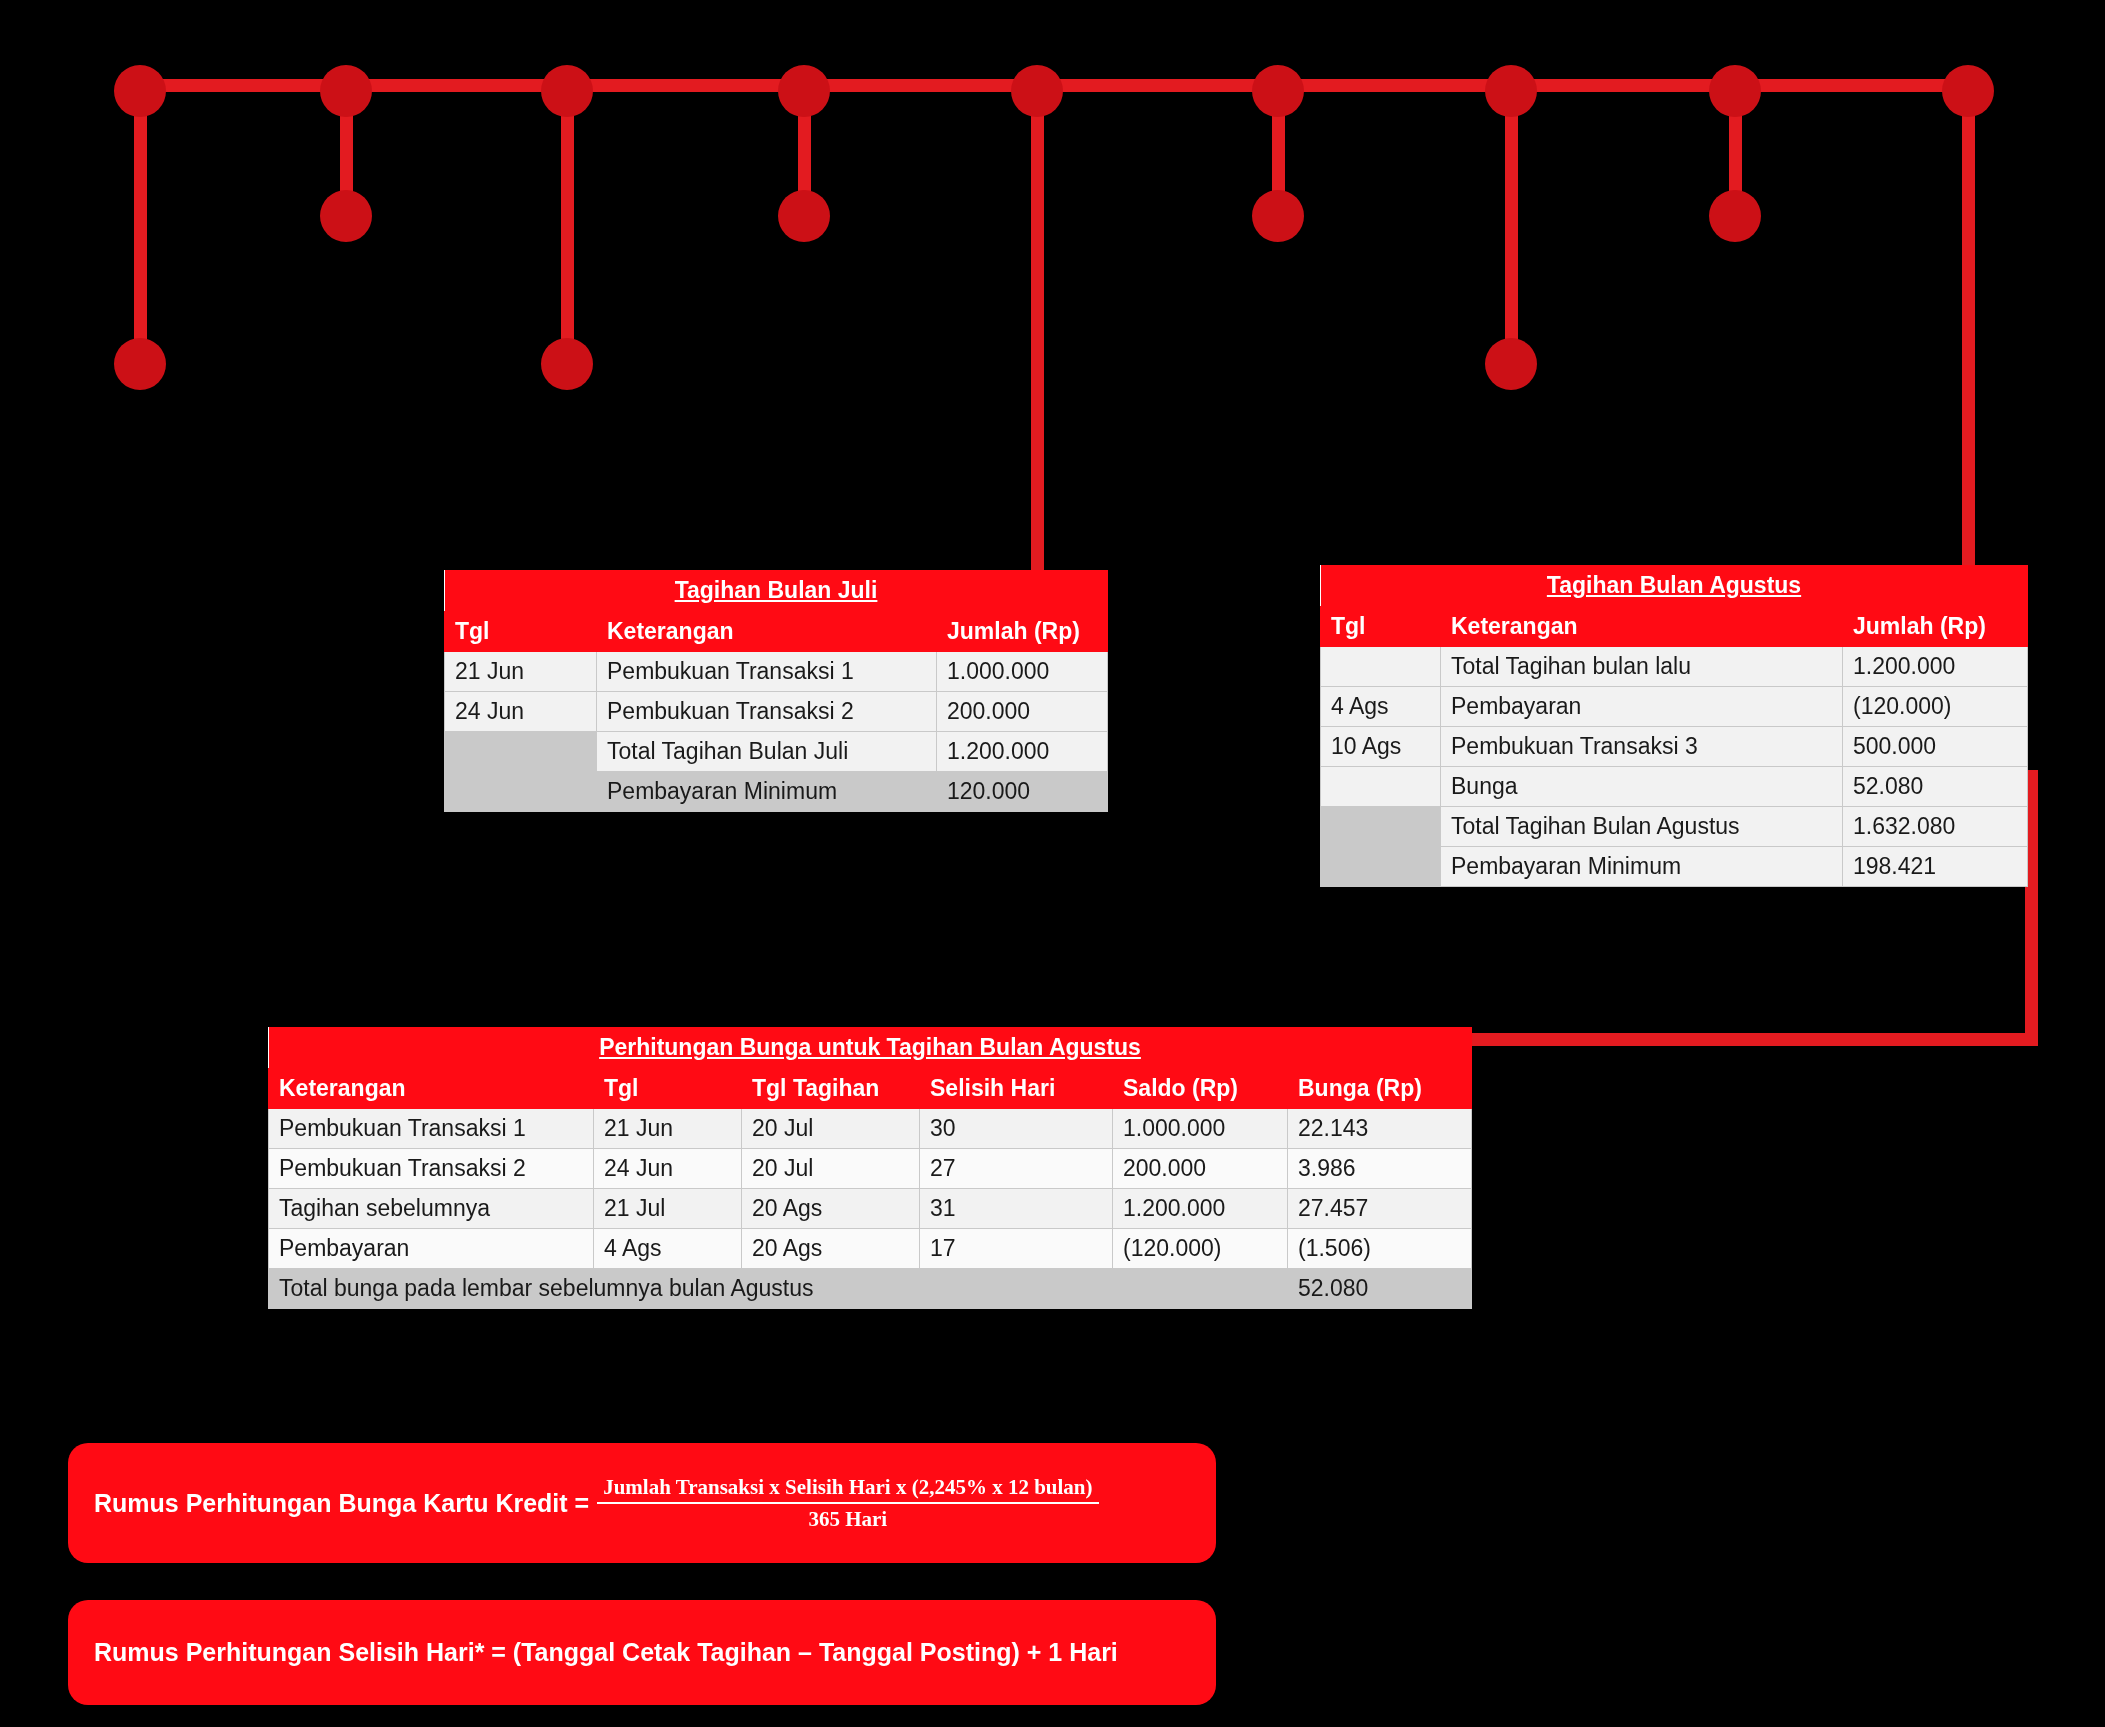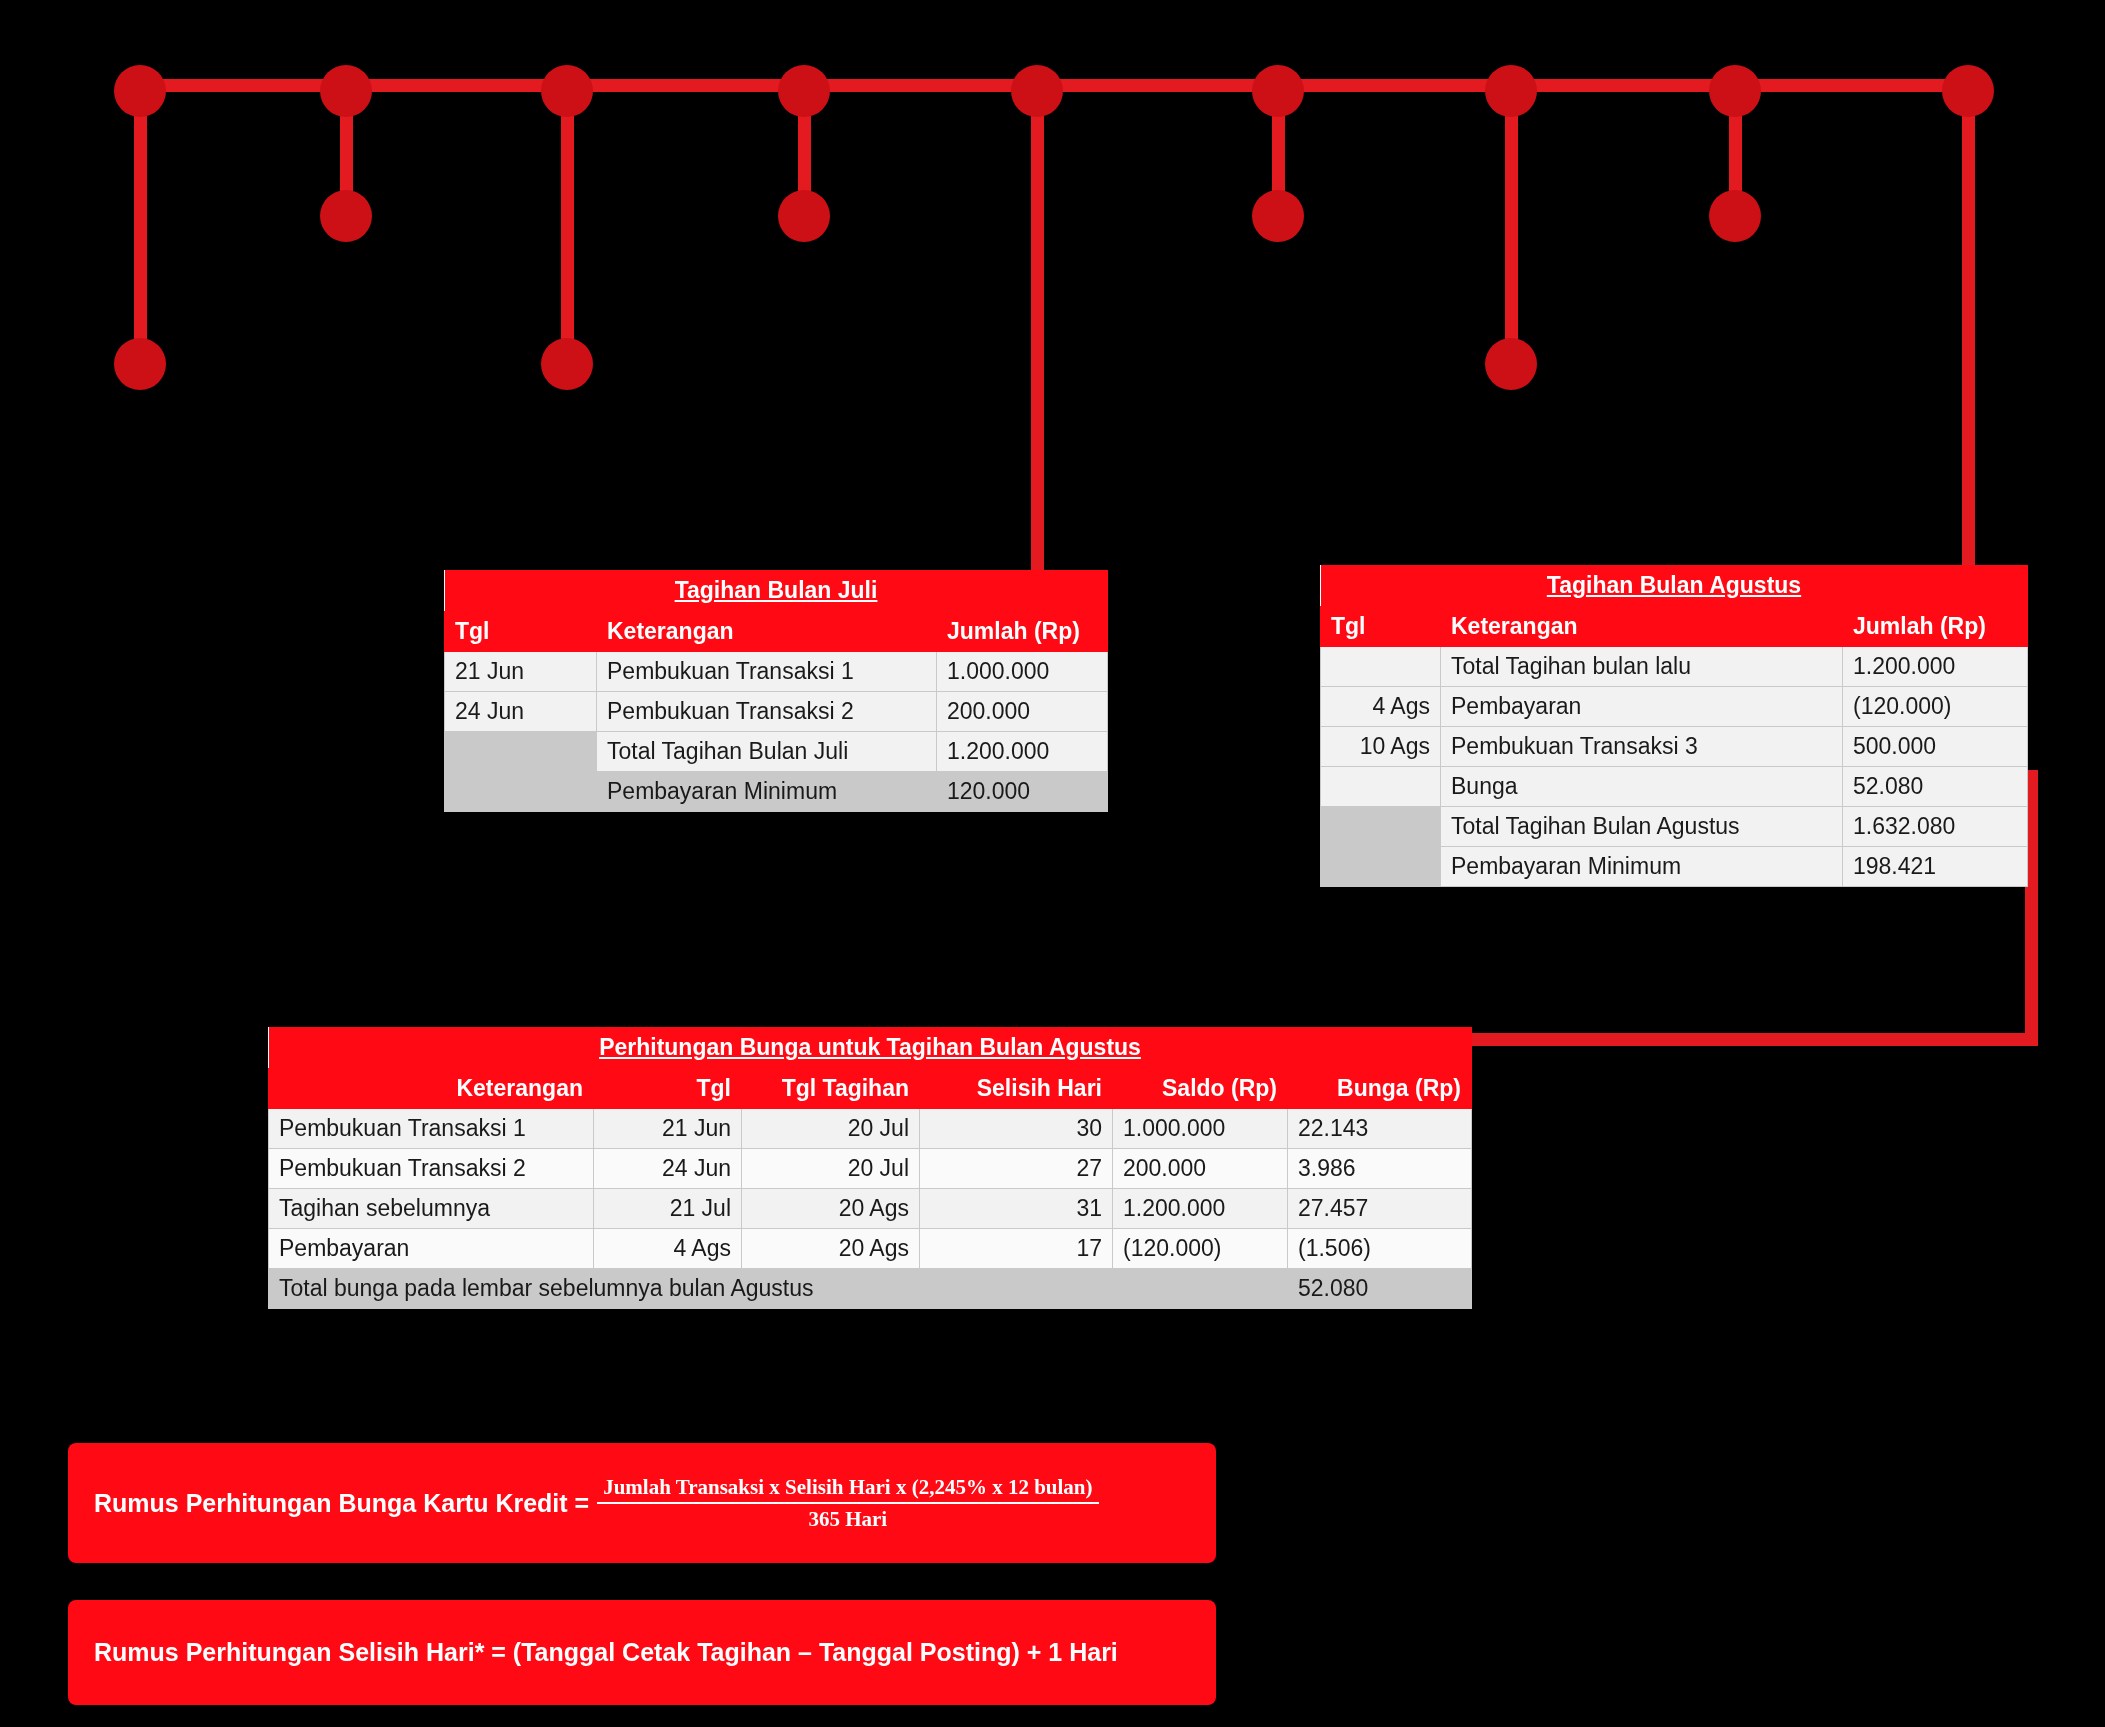--- a/index.html
+++ b/index.html
@@ -62,28 +62,28 @@
   .tbl td {
     border: 1px solid #c9c9c9;
     padding: 6px 10px;
     background: #F2F2F2;
     white-space: nowrap;
     overflow: hidden;
   }
   .tbl tr.alt td { background: #FAFAFA; }
   .tbl td.grey { background: #C9C9C9; }
   .tbl td.num { text-align: left; }
-  .tbl td.ctr { text-align: right; }
+  .tbl td.ctr { text-align: left; }
 
   
   .formula {
     position: absolute;
     background: #FF0A14;
     color: #ffffff;
-    border-radius: 8px;
+    border-radius: 20px;
     font-weight: bold;
     display: flex;
     align-items: center;
   }
   .formula .lhs {
     font-size: 25px;
     padding-left: 26px;
     white-space: nowrap;
   }
   .frac {

